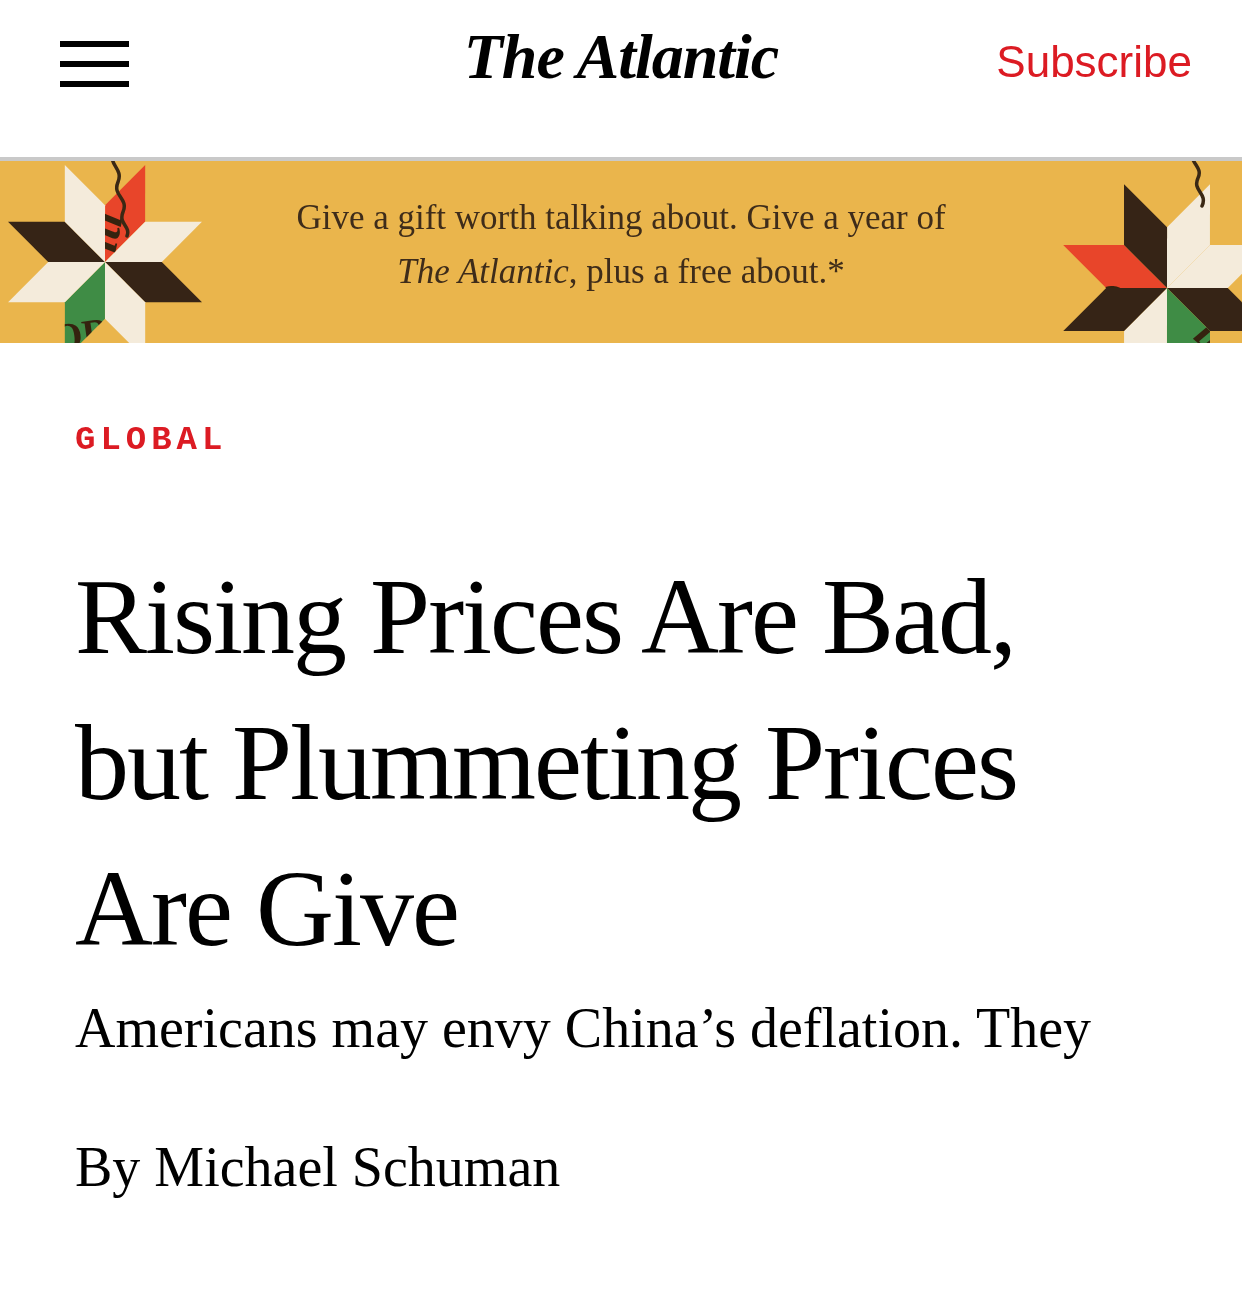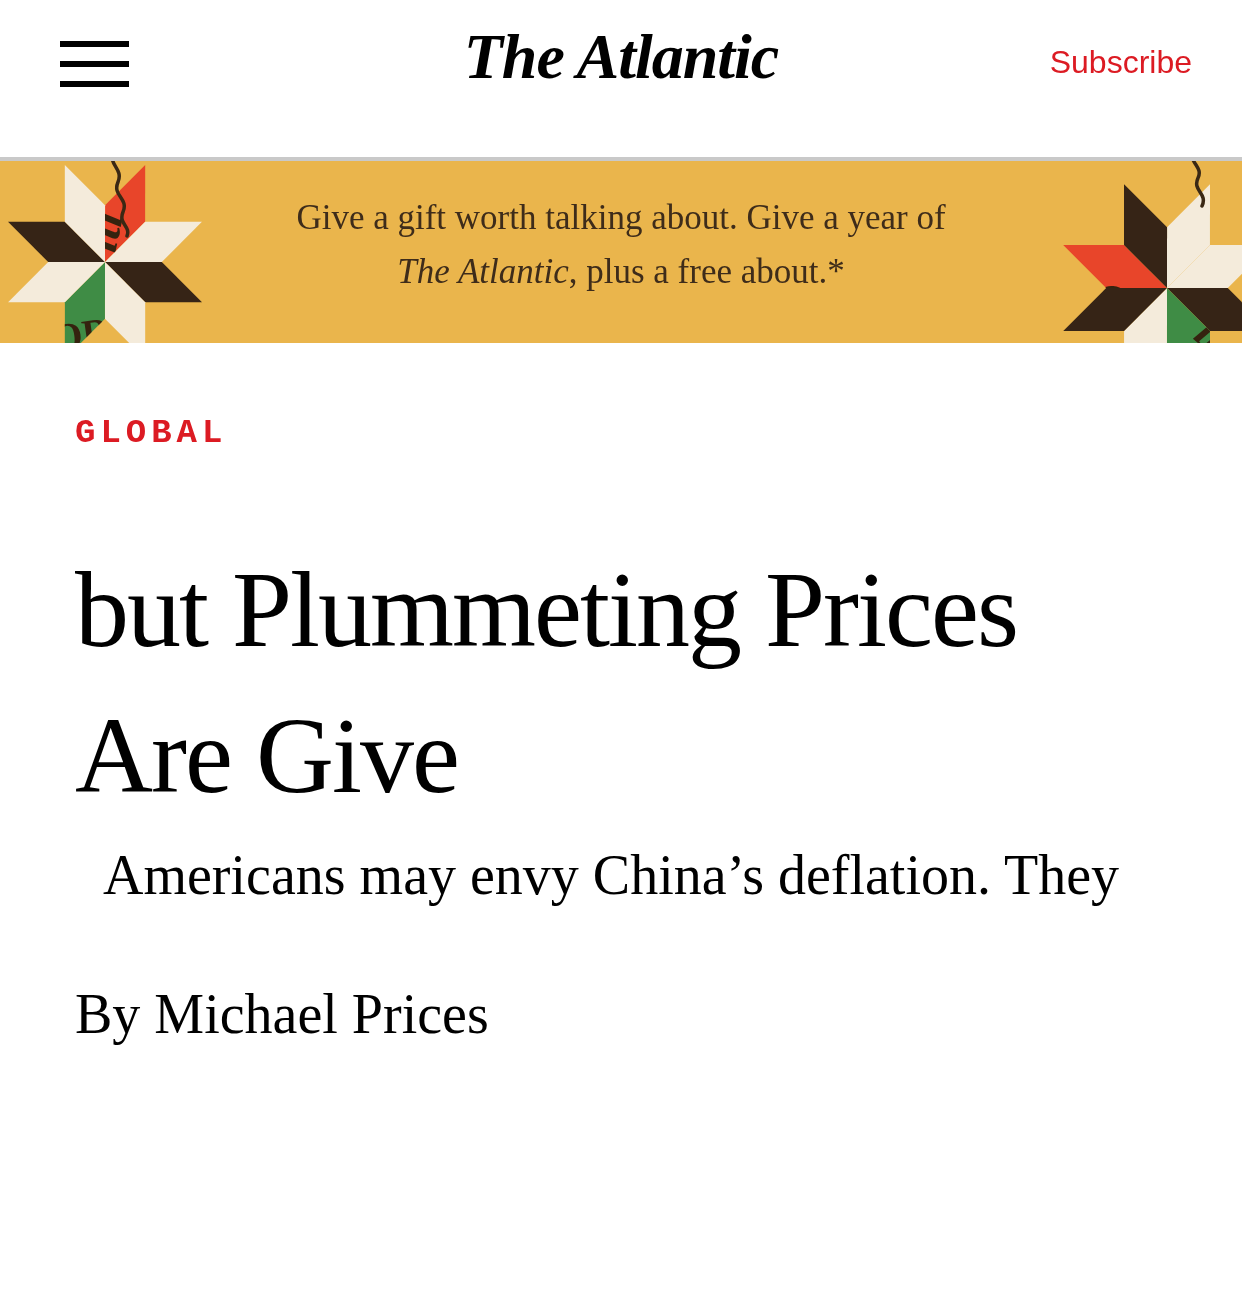--- a/index.html
+++ b/index.html
@@ -12,50 +12,50 @@
                background:none; border:none; cursor:pointer; }
   .hamburger span { position:absolute; left:0; width:69px; height:6px; background:#000; }
   .hamburger span:nth-child(1){ top:0; }
   .hamburger span:nth-child(2){ top:20px; }
   .hamburger span:nth-child(3){ top:40px; }
   .logo { position:absolute; left:0; right:0; top:22px; text-align:center;
           font-family:"Liberation Serif", serif; font-style:italic; font-weight:bold;
           font-size:64px; line-height:70px; color:#000; letter-spacing:-1px;
           text-decoration:none; }
   .subscribe { position:absolute; right:50px; top:40px;
-               font-family:"Liberation Sans", sans-serif; font-size:32px; line-height:44px;
+               font-family:"Liberation Sans", sans-serif; font-size:44px; line-height:44px;
                color:#dc1b23; text-decoration:none; }
 
   
   .promo-banner { position:relative; width:100%; height:186px; background:#eab54c;
                   border-top:4px solid #c9c9c9; overflow:hidden; cursor:pointer; }
   .promo-text { position:absolute; left:0; right:0; top:30px; text-align:center;
                 font-size:35px; line-height:54px; color:#3e2c1a; }
   .promo-text .bline { display:block; white-space:nowrap; }
   .star-svg { position:absolute; display:block; }
   .star-left  { left:-35px;  top:-39px; }
   .star-right { left:1017px; top:-23px; }
   .st-cream { fill:#f4ebdb; }
   .st-brown { fill:#362416; }
   .st-red   { fill:#e8452a; }
   .st-green { fill:#3f8c45; }
   .star-letter { fill:#35230f; font-family:"Liberation Serif", serif; font-weight:bold; }
   .star-letter.it { font-style:italic; }
   .string-path { fill:none; stroke:#3a2814; stroke-width:3.5; stroke-linecap:round; }
 
   
-  .article { padding:8px 75px; }
+  .article { padding:15px 75px; }
   .category { display:inline-block; margin-top:64px;
               font-family:"Liberation Mono", monospace; font-weight:700;
               font-size:34px; line-height:36px; letter-spacing:5px;
               color:#dc1b23; text-decoration:none; }
   .headline { margin-top:86px; font-weight:normal;
               font-size:108px; line-height:146px; letter-spacing:-2px; color:#000; }
   .headline .hline { display:block; white-space:nowrap; }
-  .dek { margin-top:2px; font-size:56px; line-height:88px; color:#000;margin-left:28px; }
+  .dek { margin-top:2px; font-size:56px; line-height:88px; color:#000; }
   .dek .dline { display:block; white-space:nowrap; }
   .byline { margin-top:64px; font-size:56px; line-height:62px; font-style:normal; }
   .byline a { color:#000; text-decoration:none; }
 </style>
 </head>
 <body>
 
 <header class="site-header">
   <button class="hamburger" aria-label="menu">
     <span></span>
@@ -127,22 +127,23 @@
   <div class="promo-text">
     <span class="bline">Give a gift worth talking about. Give a year of</span>
     <span class="bline"><i>The Atlantic</i><span>, plus a free about.*</span></span>
   </div>
 </div>
 
 <main class="article">
   <a class="category" href="#">GLOBAL</a>
 
   <h1 class="headline">
+    <span class="hline">Rising Prices Are Bad,</span>
     <span class="hline">but Plummeting Prices</span>
     <span class="hline">Are Give</span>
   </h1>
 
   <p class="dek">
     <span class="dline">Americans may envy China’s deflation. They</span>
   </p>
 
-  <div class="byline"><span>By </span><a href="#">Michael Prices</a></div>
+  <div class="byline"><span>By </span><a href="#">Michael Schuman</a></div>
 </main>
 
 </body></html>

